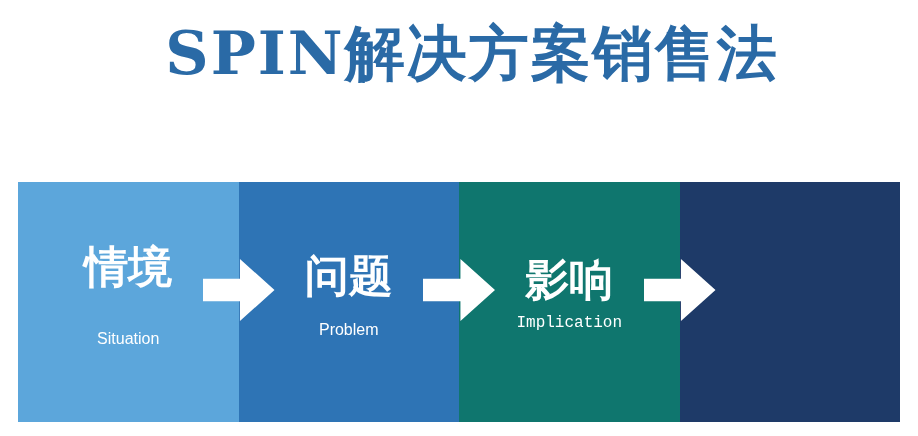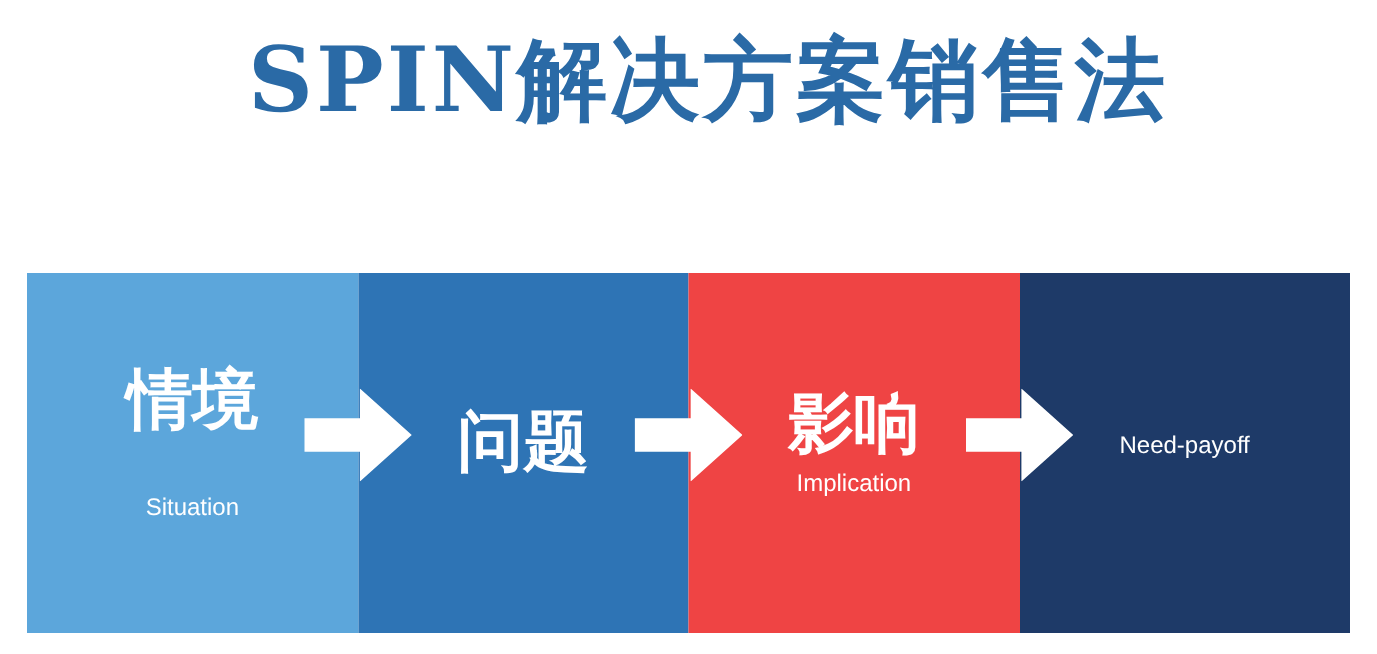--- a/index.html
+++ b/index.html
@@ -65,26 +65,26 @@
 <div class="canvas">
   <h1 class="title" style="color: rgb(42, 106, 166); padding-left: 26px;">SPIN解决方案销售法</h1>
 
   <div class="row">
     <div class="box" style="background: rgb(92, 166, 219); gap: 32px;">
       <span class="zh">情境</span>
       <span class="en">Situation</span>
     </div>
     <div class="box" style="background: rgb(46, 116, 181); gap: 14px;">
       <span class="zh">问题</span>
+      <span class="en">Problem</span>
     </div>
-    <div class="box" style="background: #ef4444;">
+    <div class="box" style="background: #0f766e; font-family: Liberation Mono, monospace;">
       <span class="zh">影响</span>
       <span class="en">Implication</span>
     </div>
     <div class="box" style="background: rgb(30, 58, 104);">
-      <span class="en">Need-payoff</span>
     </div>
 
     <div class="arrow a1" style="background: rgb(255, 255, 255);"></div>
     <div class="arrow a2" style="background: rgb(255, 255, 255);"></div>
     <div class="arrow a3" style="background: rgb(255, 255, 255);"></div>
   </div>
 </div>
 
 </body></html>

